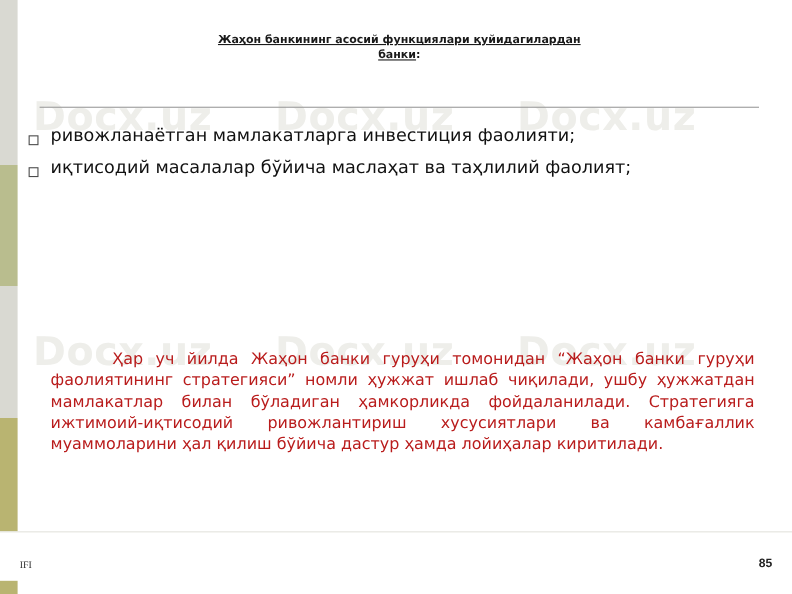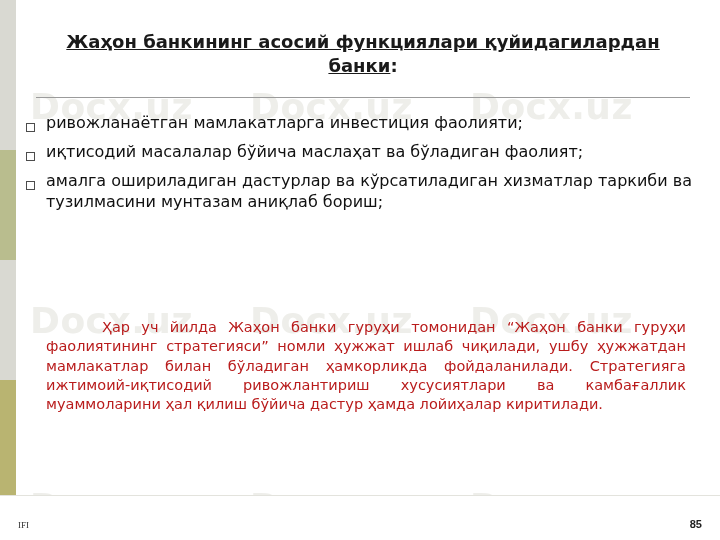--- a/index.html
+++ b/index.html
@@ -35,21 +35,21 @@
     width: 16px;
   }
   .seg-1 { top: 0;     height: 150px; background: #d9d9d2; }
   .seg-2 { top: 150px; height: 110px; background: #b9bd8e; }
   .seg-3 { top: 260px; height: 120px; background: #d9d9d2; }
   .seg-4 { top: 380px; height: 160px; background: #b9b471; }
 
   .bottom-bar {
     position: absolute;
     left: 0;
-    bottom: 0;
+    bottom: 12px;
     width: 100%;
     height: 44px;
     background: #ffffff;
     border-top: 1px solid #e3e3dd;
   }
 
   
   .watermarks {
     position: absolute;
     inset: 0;
@@ -82,21 +82,21 @@
     width: 720px;
     height: 540px;
   }
 
   .title {
     position: absolute;
     left: 36px;
     top: 30px;
     width: 654px;
     text-align: center;
-    font-size: 18px;
+    font-size: 10px;
     font-weight: bold;
     line-height: 1.35;
     color: #1a1a1a;
   }
   .title .u {
     text-decoration: underline;
   }
 
   .rule {
     position: absolute;
@@ -204,25 +204,21 @@
 
     <div class="rule"></div>
 
     <div class="bullets">
       <div class="bullet">
         <span class="marker"><i></i></span>
         <span class="text">ривожланаётган мамлакатларга инвестиция фаолияти;</span>
       </div>
       <div class="bullet">
         <span class="marker"><i></i></span>
-        <span class="text">иқтисодий масалалар бўйича маслаҳат ва бўладиган фаолият;</span>
-      </div>
-      <div class="bullet">
-        <span class="marker"><i></i></span>
-        <span class="text">амалга ошириладиган дастурлар ва кўрсатиладиган хизматлар таркиби ва тузилмасини мунтазам аниқлаб бориш;</span>
+        <span class="text">иқтисодий масалалар бўйича маслаҳат ва таҳлилий фаолият;</span>
       </div>
     </div>
 
     <div class="para">Ҳар уч йилда Жаҳон банки гуруҳи томонидан “Жаҳон банки гуруҳи фаолиятининг стратегияси” номли ҳужжат ишлаб чиқилади, ушбу ҳужжатдан мамлакатлар билан бўладиган ҳамкорликда фойдаланилади. Стратегияга ижтимоий-иқтисодий ривожлантириш хусусиятлари ва камбағаллик муаммоларини ҳал қилиш бўйича дастур ҳамда лойиҳалар киритилади.</div>
 
   </div>
 
   <div class="bottom-bar">
     <div class="footer-left">IFI</div>
     <div class="footer-right">85</div>

